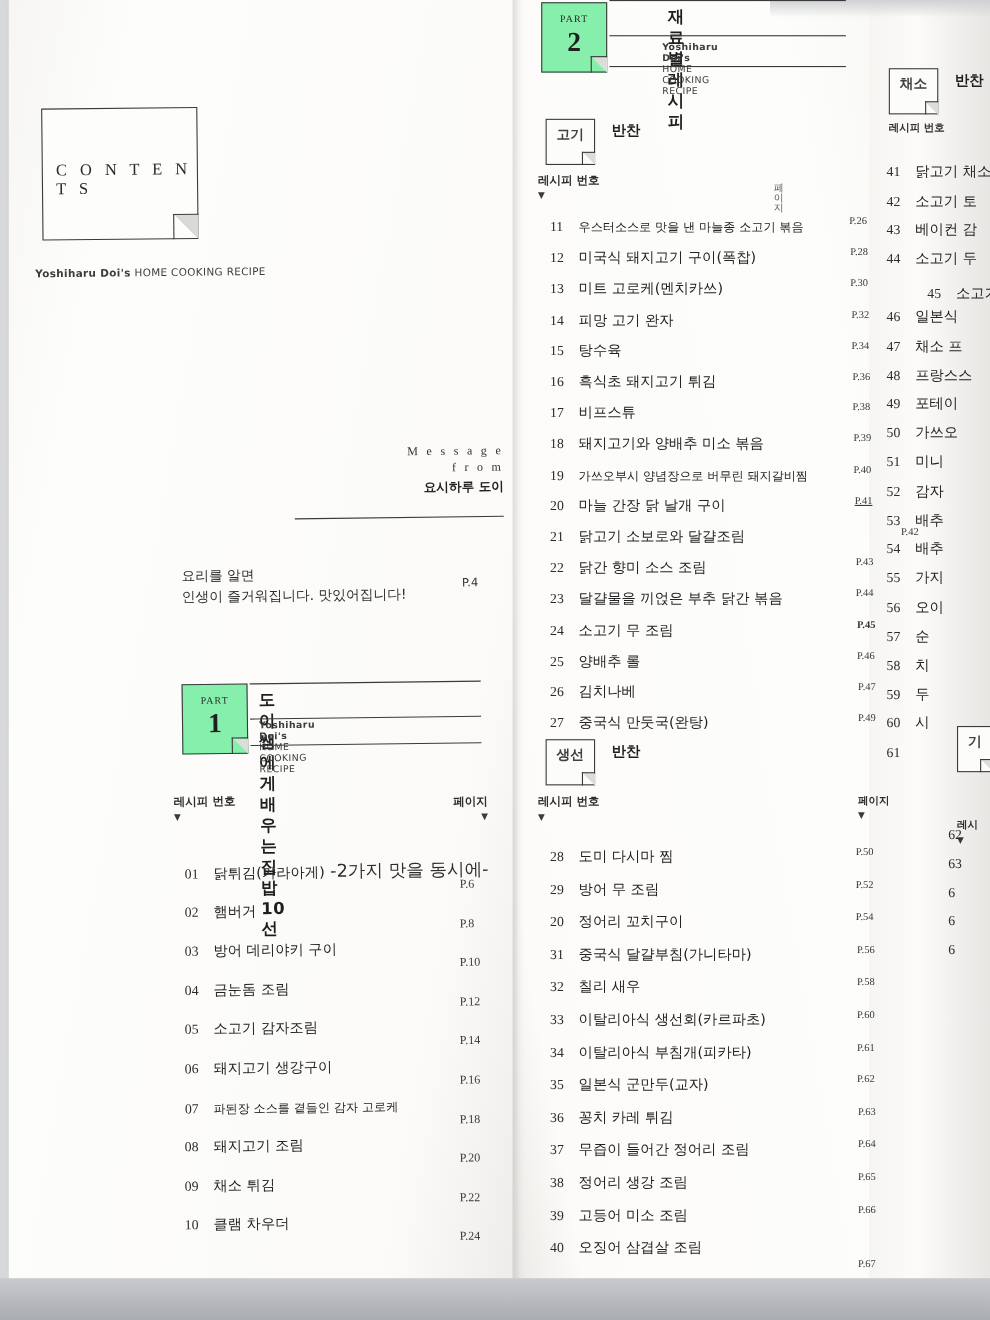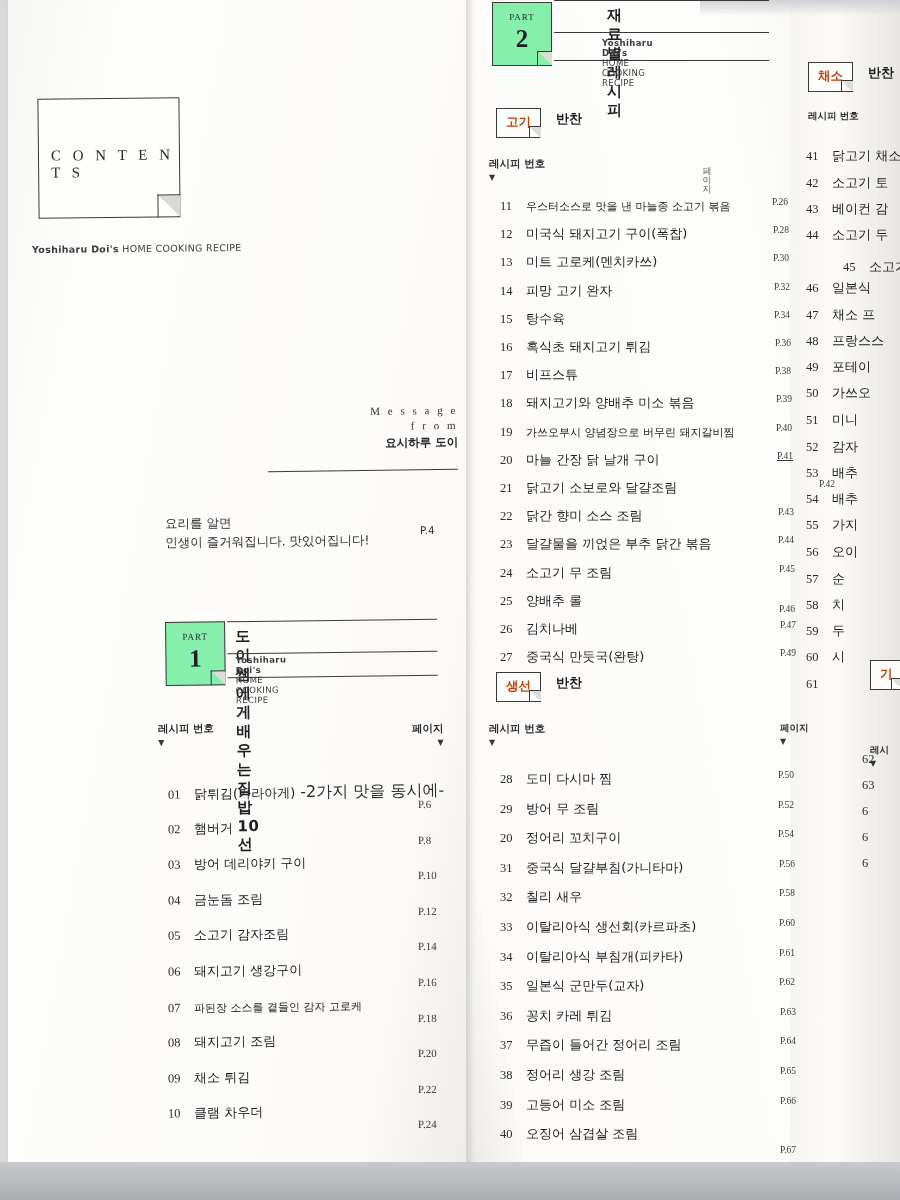--- a/index.html
+++ b/index.html
@@ -247,24 +247,24 @@
 
   
   .sec-tag {
     position: absolute;
   }
   .sec-box {
     position: relative;
     display: inline-block;
     border: 1px solid #3a3a3a;
     background: #fcfcfa;
-    padding: 5px 9px 6px 9px;
+    padding: 5px 9px 18px 9px;
     font-size: 12.5px;
     font-weight: bold;
-    color: #c2410c;
+    color: #404040;
   }
   .sec-box .fold {
     position: absolute;
     right: -1px;
     bottom: -1px;
     width: 11px;
     height: 11px;
     background: linear-gradient(225deg, #dcdcd9 0 50%, transparent 50%);
     border-left: 1px solid #3a3a3a;
     border-top: 1px solid #3a3a3a;
@@ -467,23 +467,23 @@
       <div class="rpage" style="left: 776px; top: 422.6px;">P.40</div>
       <div class="rrow ko" style="left: 500px; top: 448.8px;"><span class="rnum">20</span><span class="rtitle">마늘 간장 닭 날개 구이</span></div>
       <div class="rpage" style="left: 777px; top: 450.8px; text-decoration: underline;">P.41</div>
       <div class="rrow ko" style="left: 500px; top: 477px;"><span class="rnum">21</span><span class="rtitle">닭고기 소보로와 달걀조림</span></div>
       <div class="rpage" style="left: 777px; top: 479px; margin-left: 42px;">P.42</div>
       <div class="rrow ko" style="left: 500px; top: 505.2px;"><span class="rnum">22</span><span class="rtitle">닭간 향미 소스 조림</span></div>
       <div class="rpage" style="left: 778px; top: 507.2px;">P.43</div>
       <div class="rrow ko" style="left: 500px; top: 533.4px;"><span class="rnum">23</span><span class="rtitle">달걀물을 끼얹은 부추 닭간 볶음</span></div>
       <div class="rpage" style="left: 778px; top: 535.4px;">P.44</div>
       <div class="rrow ko" style="left: 500px; top: 561.6px;"><span class="rnum">24</span><span class="rtitle">소고기 무 조림</span></div>
-      <div class="rpage" style="left: 779px; top: 563.6px;">P.45</div>
+      <div class="rpage" style="left: 779px; top: 563.6px; font-weight: bold;">P.45</div>
       <div class="rrow ko" style="left: 500px; top: 589.8px;"><span class="rnum">25</span><span class="rtitle">양배추 롤</span></div>
-      <div class="rpage" style="left: 779px; top: 591.8px; margin-top: 12px;">P.46</div>
+      <div class="rpage" style="left: 779px; top: 591.8px;">P.46</div>
       <div class="rrow ko" style="left: 500px; top: 618px;"><span class="rnum">26</span><span class="rtitle">김치나베</span></div>
       <div class="rpage" style="left: 780px; top: 620px;">P.47</div>
       <div class="rrow ko" style="left: 500px; top: 646.2px;"><span class="rnum">27</span><span class="rtitle">중국식 만둣국(완탕)</span></div>
       <div class="rpage" style="left: 780px; top: 648.2px;">P.49</div>
     </div>
 
   <div class="sec-tag" style="left:496px; top:672px;">
     <span class="sec-box ko">
       <span>생선</span>
       <span class="fold"></span>

